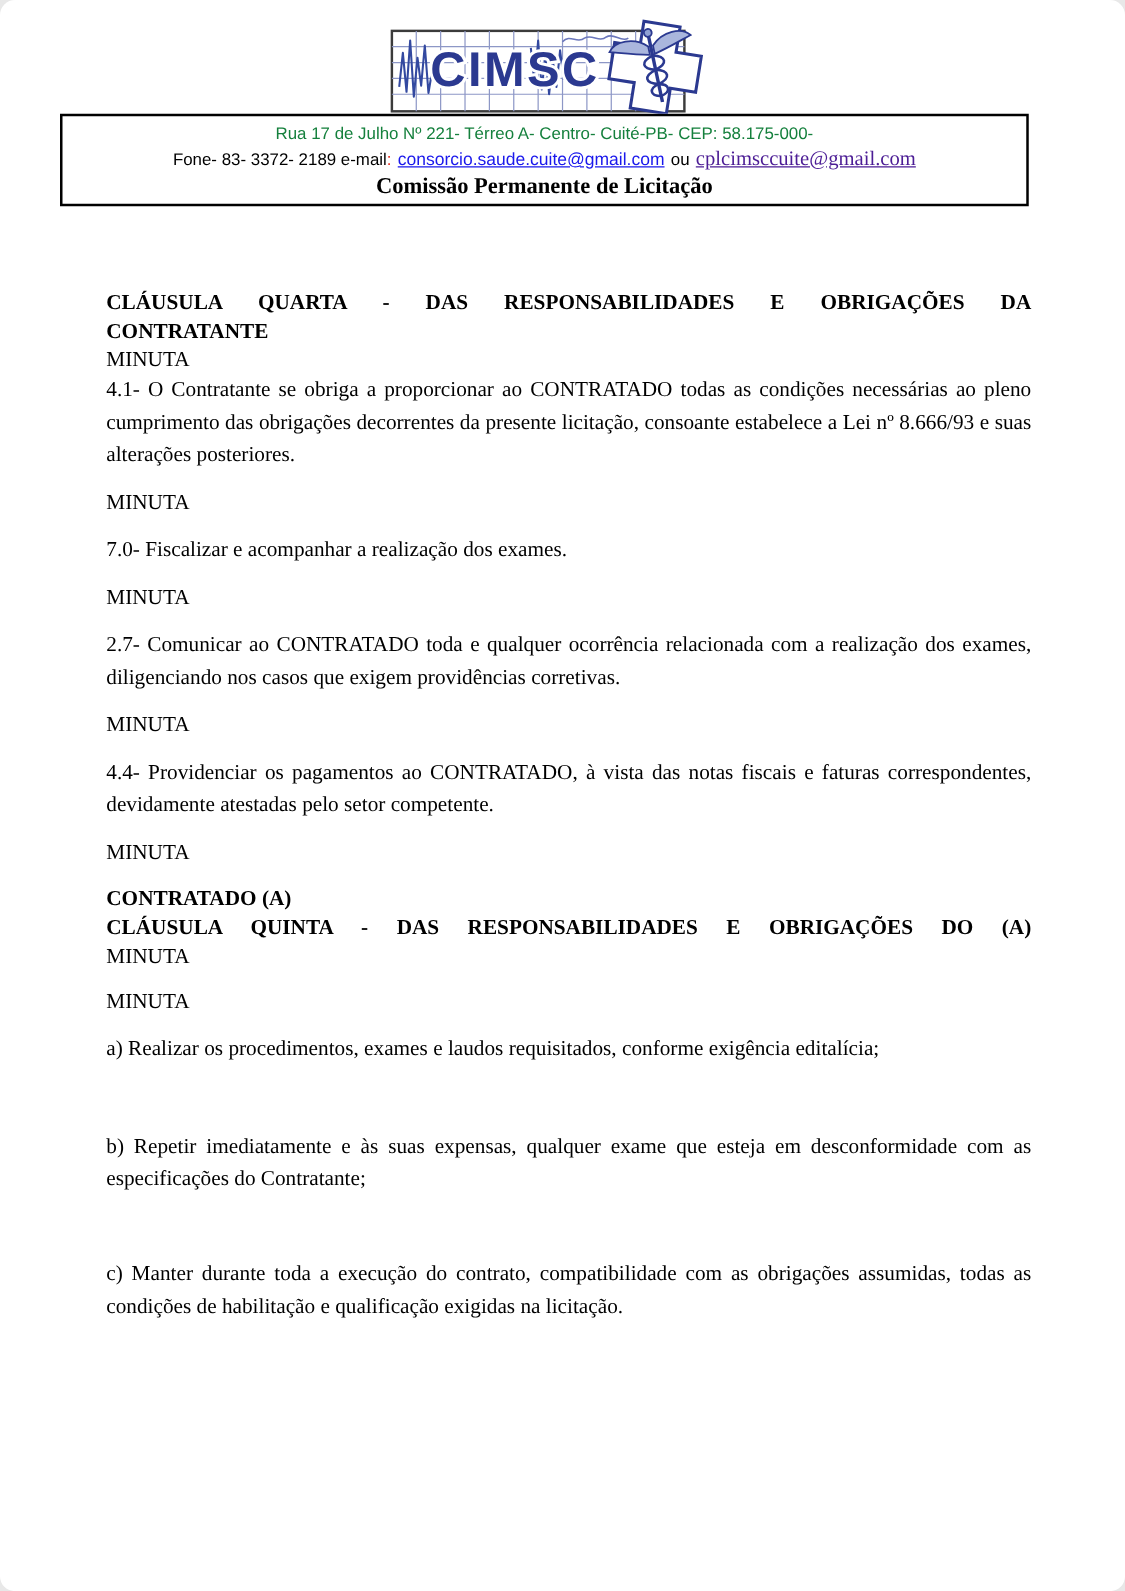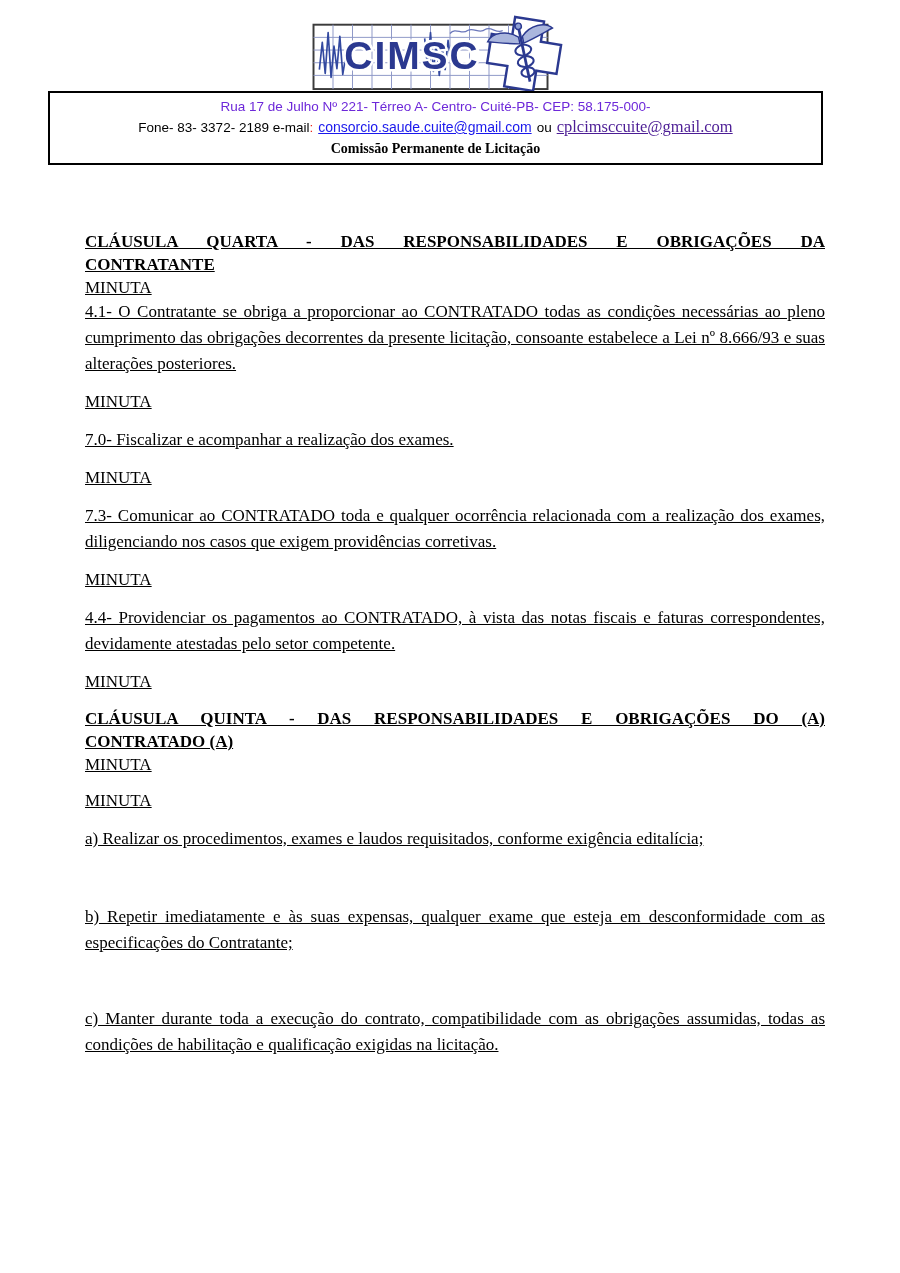--- a/index.html
+++ b/index.html
@@ -6,20 +6,21 @@
   html, body { margin: 0; padding: 0; background: #e8e8e8; }
   .page {
     position: relative;
     width: 900px;
     height: 1273px;
     margin: 0 auto;
     background: #ffffff;
     overflow: hidden;
     font-family: "Liberation Serif", serif;
     color: #000;
+    border-radius: 12px;
   }
 
   
   .header { padding-top: 13px; }
   .logo-wrap { width: 285px; margin: 0 auto; height: 78px; }
 
   .org-line {
     text-align: center;
     font-family: "Liberation Serif", serif;
     font-weight: bold;
@@ -34,21 +35,21 @@
     margin: 0 77px 0 48px;
     border: 2px solid #000;
     padding: 4px 8px 5px;
     text-align: center;
     background: #fff;
   }
   .addr-line {
     font-family: "Liberation Sans", sans-serif;
     font-size: 13.5px;
     line-height: 19px;
-    color: #6d28d9;
+    color: #15803d;
   }
   .fone-line {
     font-family: "Liberation Sans", sans-serif;
     font-size: 13.5px;
     line-height: 22px;
     color: #000;
   }
   .red-colon { color: #e8291c; margin-right: 5px; }
   .email-primary {
     font-family: "Liberation Sans", sans-serif;
@@ -62,31 +63,31 @@
   .email-secondary {
     font-family: "Liberation Serif", serif;
     font-size: 16.5px;
     color: #4c1d95;
     text-decoration: underline;
     cursor: pointer;
   }
   .committee-line {
     font-family: "Liberation Serif", serif;
     font-weight: bold;
-    font-size: 14px;
+    font-size: 18px;
     line-height: 19px;
   }
 
   
   .doc {
     padding: 65px 75px 0 85px;
     font-size: 17px;
     line-height: 26px;
   }
-  .doc p { margin: 0 0 12px; text-align: justify; text-decoration: underline; }
+  .doc p { margin: 0 0 12px; text-align: justify; }
   .h { font-weight: bold; }
   .jl { text-align-last: justify; }
   .cluster { line-height: 23px; margin-bottom: 0 !important; }
   .mb12 { margin-bottom: 12px !important; }
   .mb52 { margin-bottom: 52px !important; }
   .mb50 { margin-bottom: 50px !important; }
   .minuta { text-align: left; }
 </style>
 </head>
 <body>
@@ -144,30 +145,30 @@
     <p class="cluster minuta">MINUTA</p>
 
     <p>4.1- O Contratante se obriga a proporcionar ao CONTRATADO todas as condições necessárias ao pleno cumprimento das obrigações decorrentes da presente licitação, consoante estabelece a Lei nº 8.666/93 e suas alterações posteriores.</p>
 
     <p class="minuta">MINUTA</p>
 
     <p>7.0- Fiscalizar e acompanhar a realização dos exames.</p>
 
     <p class="minuta">MINUTA</p>
 
-    <p>7.3- Comunicar ao CONTRATADO toda e qualquer ocorrência relacionada com a realização dos exames, diligenciando nos casos que exigem providências corretivas.</p>
+    <p>2.7- Comunicar ao CONTRATADO toda e qualquer ocorrência relacionada com a realização dos exames, diligenciando nos casos que exigem providências corretivas.</p>
 
     <p class="minuta">MINUTA</p>
 
     <p>4.4- Providenciar os pagamentos ao CONTRATADO, à vista das notas fiscais e faturas correspondentes, devidamente atestadas pelo setor competente.</p>
 
     <p class="minuta">MINUTA</p>
 
+    <p class="h cluster">CONTRATADO (A)</p>
     <p class="h cluster jl">CLÁUSULA QUINTA - DAS RESPONSABILIDADES E OBRIGAÇÕES DO (A)</p>
-    <p class="h cluster">CONTRATADO (A)</p>
     <p class="cluster minuta mb12">MINUTA</p>
 
 
     <p class="minuta">MINUTA</p>
 
     <p class="mb52">a) Realizar os procedimentos, exames e laudos requisitados, conforme exigência editalícia;</p>
 
     <p class="mb50">b) Repetir imediatamente e às suas expensas, qualquer exame que esteja em desconformidade com as especificações do Contratante;</p>
 
     <p>c) Manter durante toda a execução do contrato, compatibilidade com as obrigações assumidas, todas as condições de habilitação e qualificação exigidas na licitação.</p>

